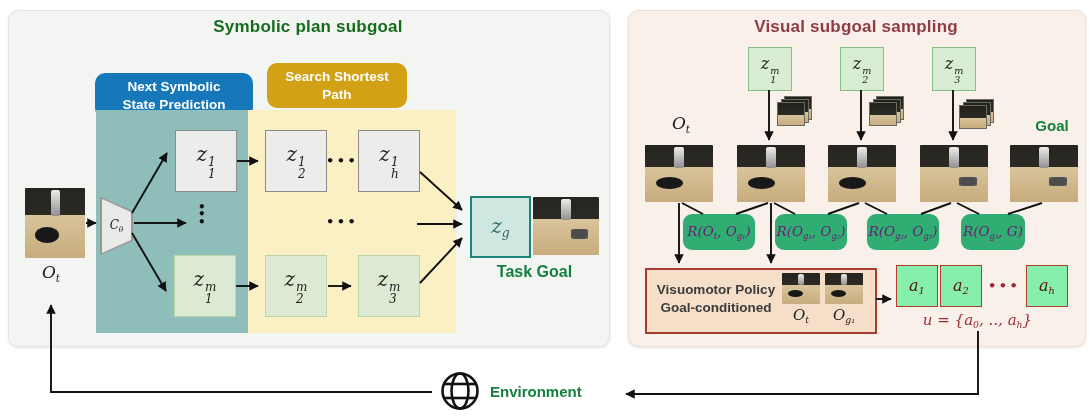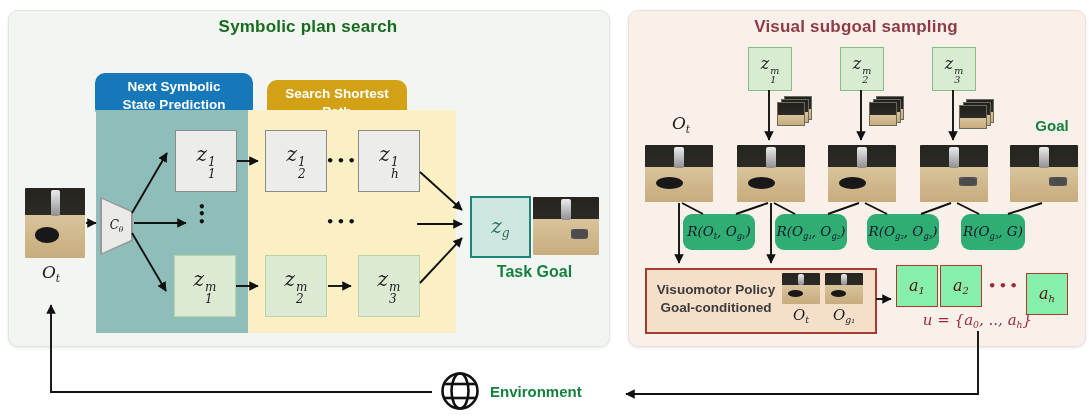--- a/index.html
+++ b/index.html
@@ -33,42 +33,42 @@
          background:linear-gradient(180deg,#ececec,#8f8f8f);border-radius:2px;}
   .scene::after{content:"";position:absolute;top:56%;left:16%;width:40%;height:22%;
          background:radial-gradient(ellipse at center,#181818 62%,#3a3a3a 100%);border-radius:50%;}
   .scene.v2::after{left:58%;width:26%;height:16%;background:radial-gradient(ellipse at center,#4c4c4c 60%,#6a6a6a 100%);border-radius:15%;}
   .stack{position:absolute;}
   .stack i{position:absolute;width:26px;height:22px;border:1px solid #6a6a5f;
          background:linear-gradient(180deg,#23211c 0%,#2c2a24 55%,#d9c49c 55%,#c7ac7d 100%);}
   .stack i:nth-child(1){left:7px;top:0;} .stack i:nth-child(2){left:3.5px;top:3px;} .stack i:nth-child(3){left:0;top:6px;}
   .rbox{position:absolute;height:36px;background:#2fad72;border-radius:9px;
         display:flex;align-items:center;justify-content:center;}
-  .rlab{font-size:13.5px;color:#0f172a;white-space:nowrap;}
+  .rlab{font-size:13.5px;color:#701a75;white-space:nowrap;}
   .trap-outer{position:absolute;left:100px;top:197px;width:33px;height:58px;background:#98989ا6;
         background:#989896;clip-path:polygon(0 0,100% 24%,100% 76%,0 100%);
         display:flex;align-items:center;justify-content:center;}
   .trap-inner{position:absolute;inset:2px;background:#eaeae8;clip-path:polygon(0 0,100% 24%,100% 76%,0 100%);}
   .trap-label{position:relative;z-index:2;font-size:12px;}
   .boldlab{font-weight:bold;color:#15803d;}
   svg.overlay{position:absolute;left:0;top:0;pointer-events:none;}
 </style>
 </head>
 <body>
 
 <div id="canvas">
 
   <div class="panel left"></div>
-  <div class="ptitle" style="left:8px;top:17px;width:600px;color:#176b1e;">Symbolic plan search</div>
+  <div class="ptitle" style="left:8px;top:17px;width:600px;color:#176b1e;">Symbolic plan subgoal</div>
 
   <div class="tag" style="left:95px;top:73px;width:158px;height:45px;background:#1778b9;">
     <span>Next Symbolic</span>
     <span>State Prediction</span>
   </div>
-  <div class="tag" style="left:267px;top:80px;width:140px;height:45px;background:#d2a115;">
+  <div class="tag" style="left:267px;top:63px;width:140px;height:45px;background:#d2a115;">
     <span>Search Shortest</span>
     <span>Path</span>
   </div>
 
   <div class="region" style="left:96px;top:110px;width:152px;height:223px;background:#8fbdb9;"></div>
   <div class="region" style="left:248px;top:110px;width:208px;height:223px;background:#fbf0c4;"></div>
 
   <div class="scene" style="left:25px;top:188px;width:60px;height:70px;"></div>
   <div class="abs math m17" style="left:28px;top:262px;width:46px;text-align:center;"><span>O</span><span class="ms">t</span></div>
 
@@ -197,21 +197,21 @@
   <div class="abs math m15" style="left:782px;top:306px;width:38px;text-align:center;"><span>O</span><span class="ms">t</span></div>
   <div class="abs math m15" style="left:825px;top:306px;width:38px;text-align:center;"><span>O</span><span class="ms">g₁</span></div>
 
   <div class="zbox red" style="left:896px;top:265px;">
     <span class="math m16" style="color:#551410;"><span>a</span><span class="ms">1</span></span>
   </div>
   <div class="zbox red" style="left:940px;top:265px;">
     <span class="math m16" style="color:#551410;"><span>a</span><span class="ms">2</span></span>
   </div>
   <div class="abs cdots" style="left:988px;top:278px;color:#9c2b35;">•••</div>
-  <div class="zbox red" style="left:1026px;top:273px;">
+  <div class="zbox red" style="left:1026px;top:265px;">
     <span class="math m16" style="color:#551410;"><span>a</span><span class="ms">h</span></span>
   </div>
   <div class="abs math m15" style="left:880px;top:311px;width:195px;text-align:center;color:#9c2b35;"><span>u = {a</span><span class="ms">0</span><span>, .., a</span><span class="ms">h</span><span>}</span></div>
 
   <svg class="abs" style="left:438px;top:369px;" width="44" height="44" viewBox="0 0 44 44">
     <g fill="none" stroke="#111" stroke-width="2.6">
       <circle cx="22" cy="22" r="17.5"></circle>
       <ellipse cx="22" cy="22" rx="8.5" ry="17.5"></ellipse>
       <line x1="6" y1="15" x2="38" y2="15"></line>
       <line x1="6" y1="29" x2="38" y2="29"></line>

